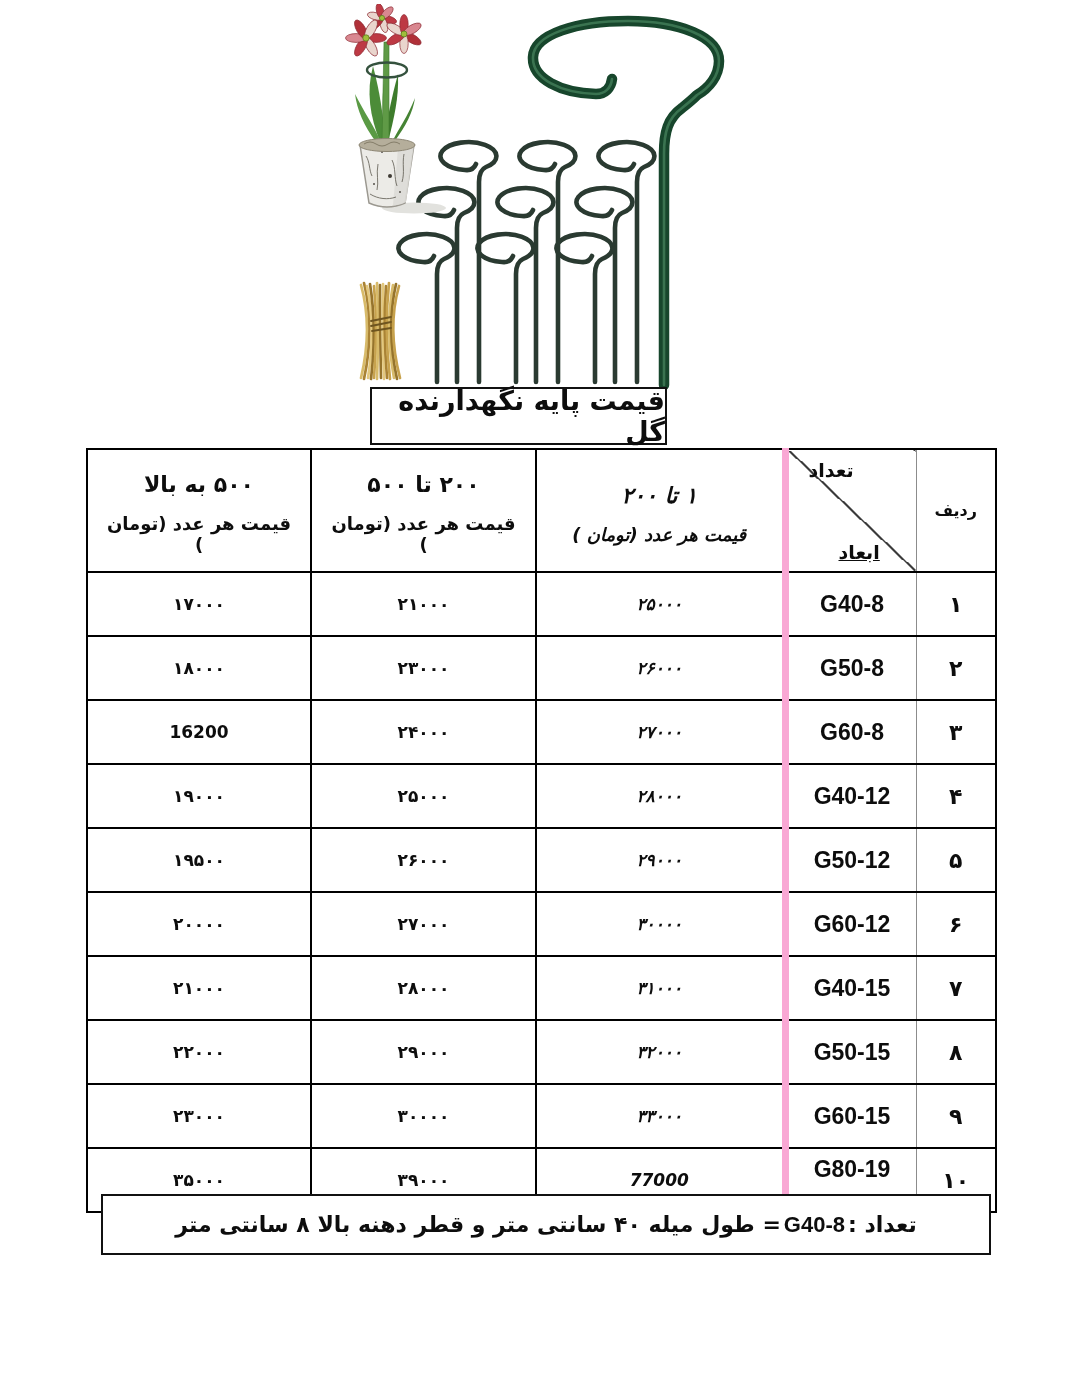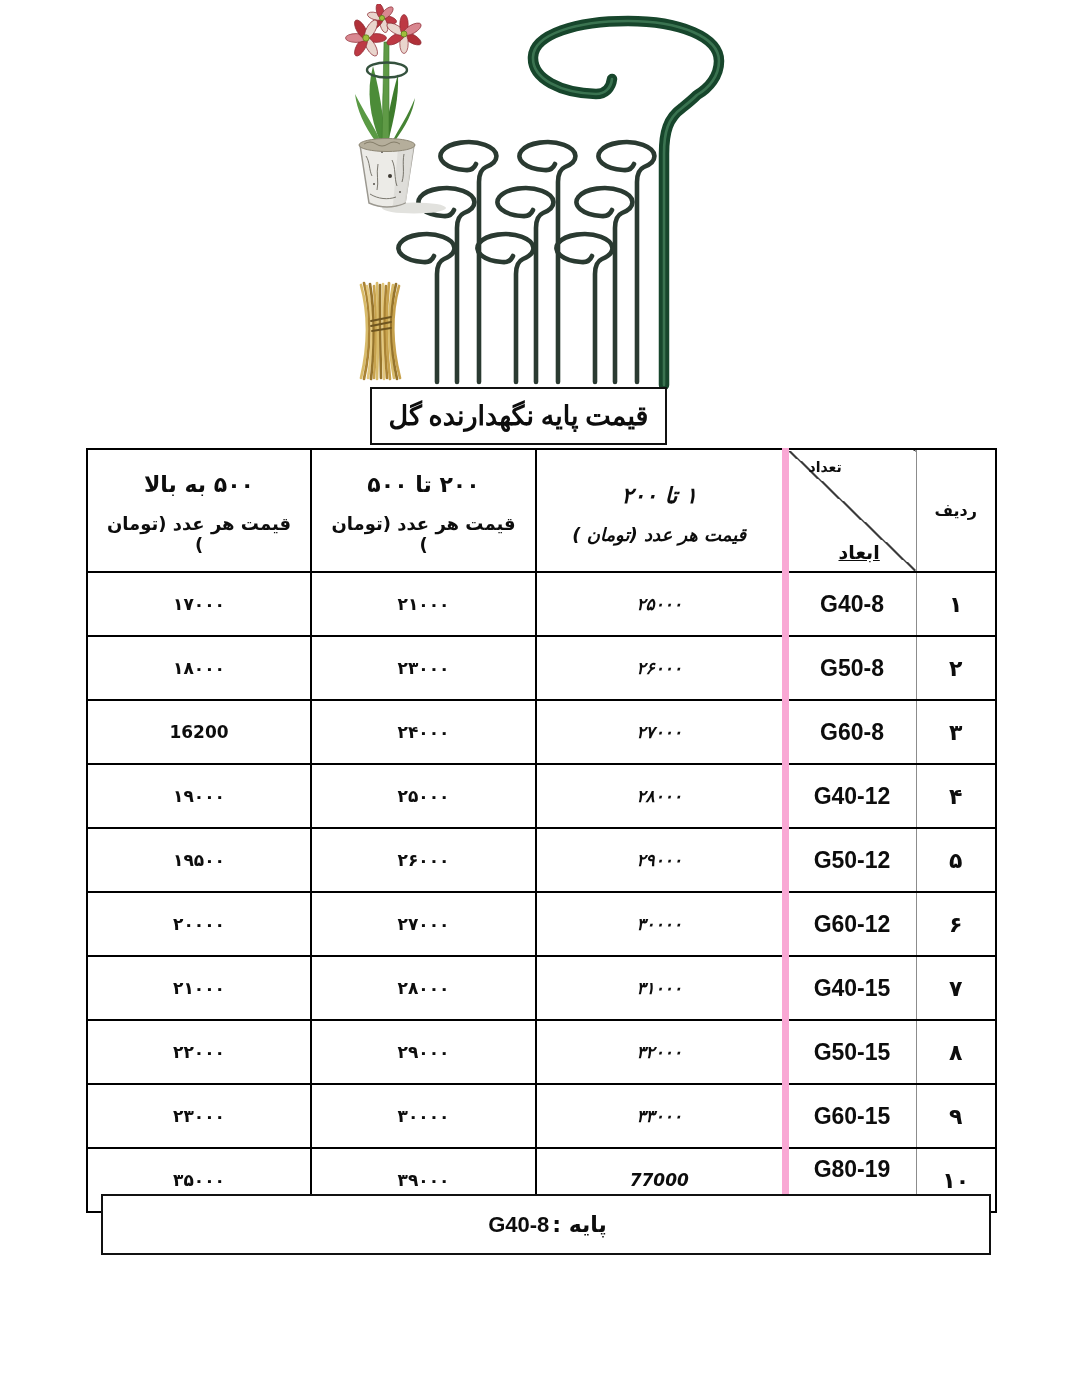--- a/index.html
+++ b/index.html
@@ -31,21 +31,20 @@
     height: 58px;
     box-sizing: border-box;
     border: 2px solid #111111;
     display: flex;
     align-items: center;
     justify-content: center;
     direction: rtl;
     font-size: 27px;
     font-weight: bold;
     background: #ffffff;
-    font-family: Liberation Serif, serif;
   }
 
   
   .table-wrap {
     position: absolute;
     left: 86px;
     top: 448px;
     width: 909px;
   }
   table.price-table {
@@ -74,21 +73,21 @@
   .hdr-radif { font-size: 16px; }
   .hdr-tier .range { font-size: 22px; margin-top: 6px; direction: rtl; }
   .hdr-tier .unit  { font-size: 18px; margin-top: 16px; direction: rtl; }
 
   .c-diag {
     position: relative;
     background-image: linear-gradient(to right top,
       transparent calc(50% - 1px), #3a3a3a calc(50% - 1px),
       #3a3a3a calc(50% + 1px), transparent calc(50% + 1px));
   }
-  .c-diag .diag-top    { position: absolute; top: 9px;  left: 20px; font-size: 14px; }
+  .c-diag .diag-top    { position: absolute; top: 9px;  left: 20px; font-size: 19px; }
   .c-diag .diag-bottom { position: absolute; bottom: 8px; left: 50px; font-size: 19px; text-decoration: underline; }
 
   .cell-no    { font-size: 22px; padding-bottom: 6px; }
   .cell-dim   { font-family: "Liberation Sans", sans-serif; font-size: 23px; padding-bottom: 6px; }
   .cell-dim.dim-top { vertical-align: top; padding-top: 7px; }
   .cell-price { font-size: 17px; padding-bottom: 8px; }
 
   
   .note-box {
     position: absolute;
@@ -326,17 +325,18 @@
           <td class="c-dim cell-dim dim-top">G80-19</td>
           <td class="c-t1 cell-price">77000</td>
           <td class="cell-price">۳۹۰۰۰</td>
           <td class="cell-price">۳۵۰۰۰</td>
         </tr>
       </tbody>
     </table>
   </div>
 
   <div class="note-box">
-    <span>پایه : </span>
+    <span>تعداد : </span>
     <span class="note-code">G40-8</span>
+    <span> = طول میله ۴۰ سانتی متر و قطر دهنه بالا ۸ سانتی متر</span>
   </div>
 
 </div>
 
 </body></html>

